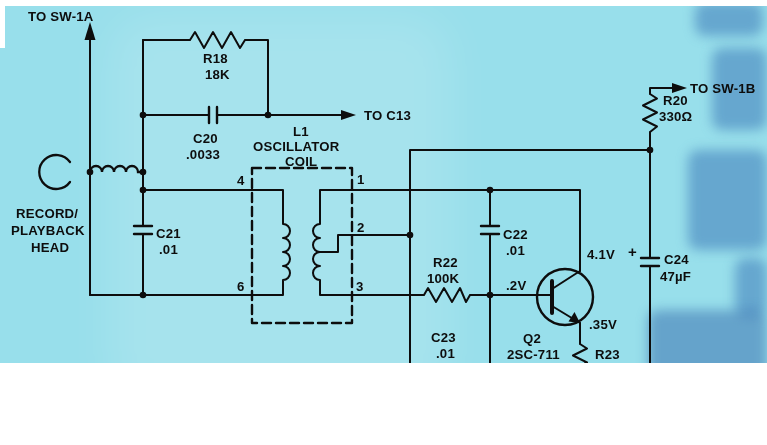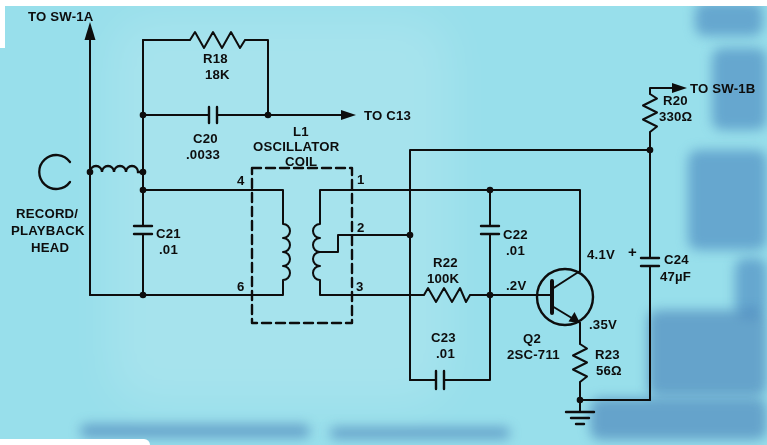--- a/index.html
+++ b/index.html
@@ -1,18 +1,18 @@
 <!DOCTYPE html>
 <html><head>
 <meta charset="utf-8">
 <style>
   html,body{margin:0;padding:0;background:#ffffff;}
   .page{
     position:relative;
-    width:767px;height:445px;
+    width:767px;height:363px;
     background:#98dfeb;
     overflow:hidden;
     font-family:"Liberation Sans",sans-serif;
   }
   .blob{
     position:absolute;
     background:rgba(52,112,180,0.50);
     filter:blur(6px);
     border-radius:10px;
   }

